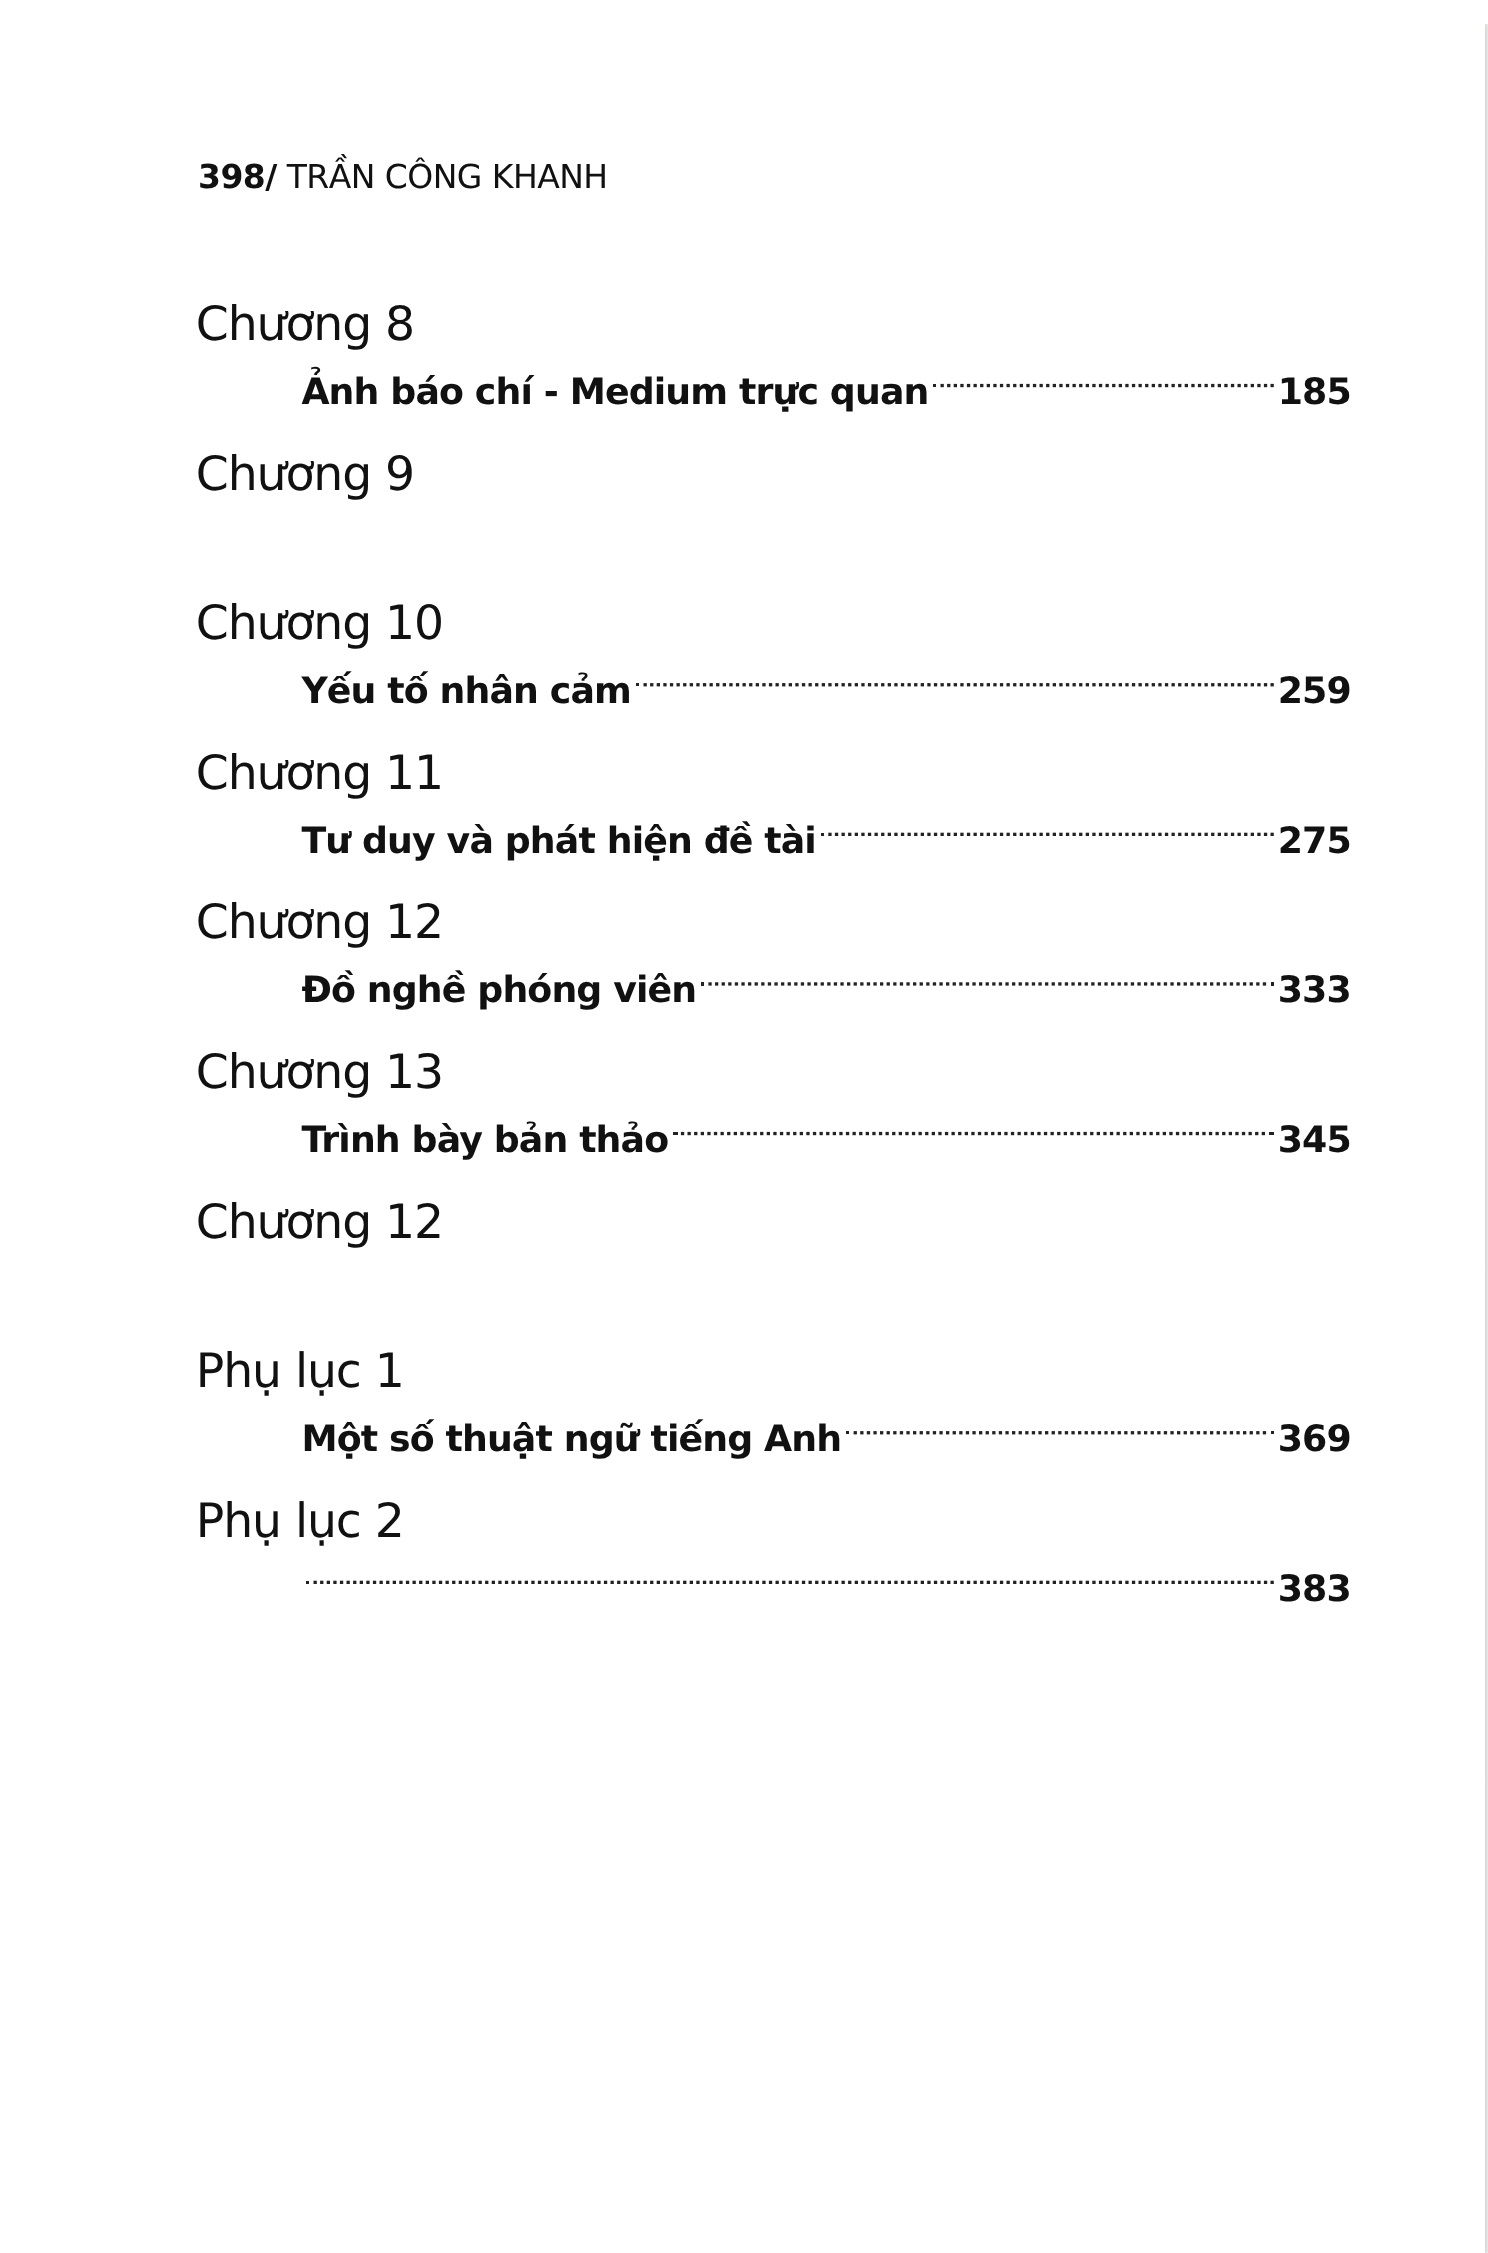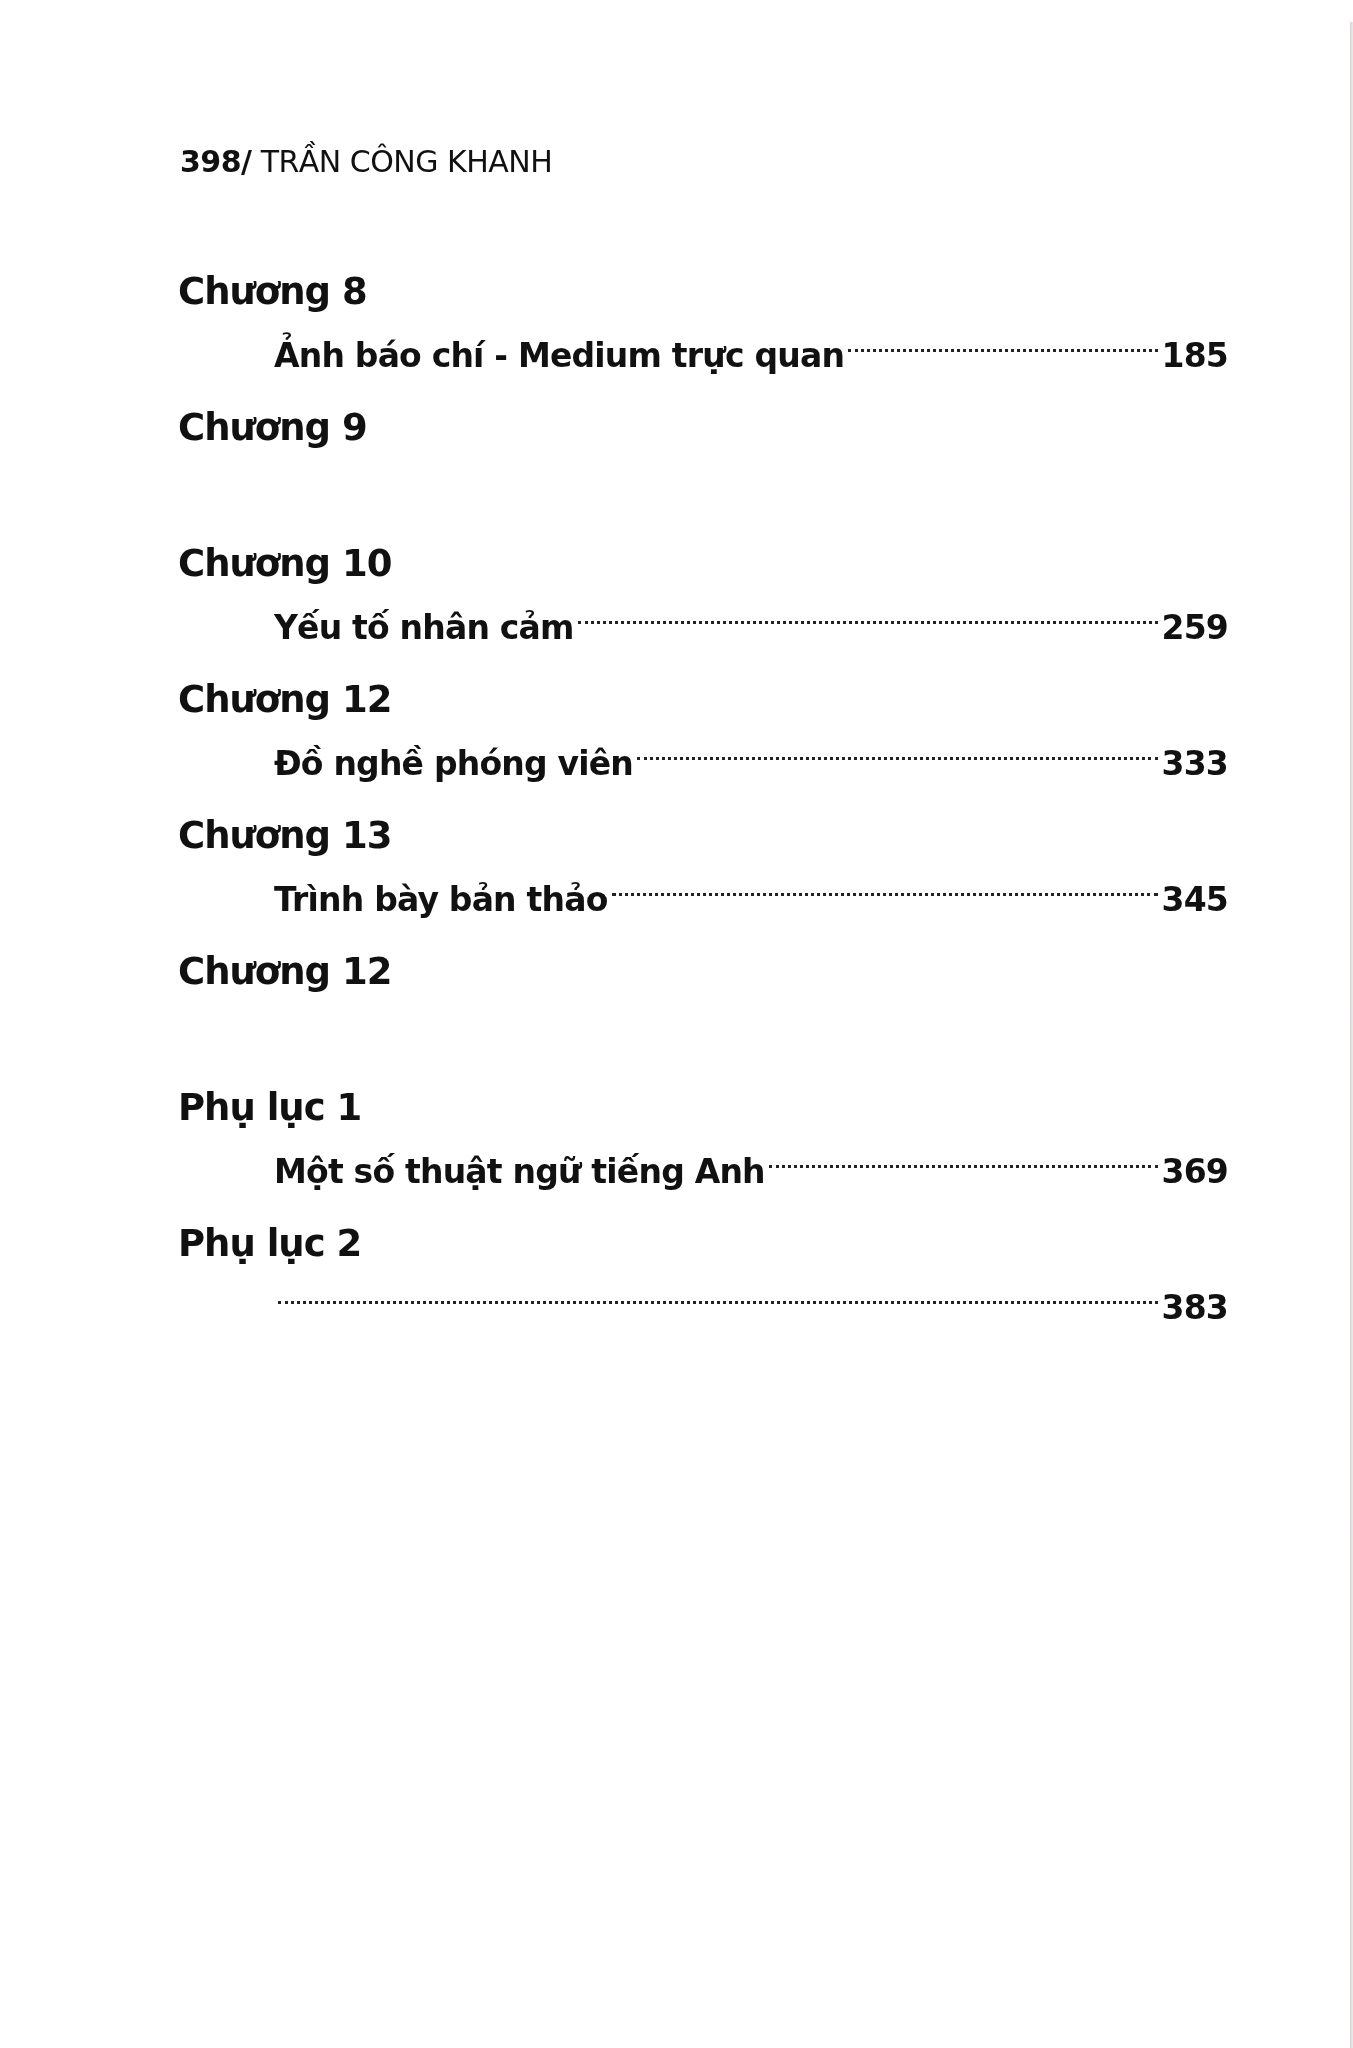--- a/index.html
+++ b/index.html
@@ -42,22 +42,22 @@
       width: 1050px;
     }
     .toc-entry {
       height: 136px;
       position: relative;
     }
     .chapter-label {
       position: absolute;
       left: 0;
       top: 0;
-      font-size: 37px;
-      font-weight: bold;
+      font-size: 43px;
+      font-weight: normal;
       letter-spacing: -1px;
       white-space: nowrap;
     }
     .chapter-line {
       position: absolute;
       left: 96px;
       right: 0;
       top: 66px;
       display: flex;
       align-items: center;
@@ -104,20 +104,28 @@
   </div>
   <div class="toc-entry">
     <div class="chapter-label">Chương 10</div>
     <div class="chapter-line">
       <span class="chapter-title">Yếu tố nhân cảm</span>
       <span class="leader"></span>
       <span class="page-num">259</span>
     </div>
   </div>
   <div class="toc-entry">
+    <div class="chapter-label">Chương 11</div>
+    <div class="chapter-line">
+      <span class="chapter-title">Tư duy và phát hiện đề tài</span>
+      <span class="leader"></span>
+      <span class="page-num">275</span>
+    </div>
+  </div>
+  <div class="toc-entry">
     <div class="chapter-label">Chương 12</div>
     <div class="chapter-line">
       <span class="chapter-title">Đồ nghề phóng viên</span>
       <span class="leader"></span>
       <span class="page-num">333</span>
     </div>
   </div>
   <div class="toc-entry">
     <div class="chapter-label">Chương 13</div>
     <div class="chapter-line">

